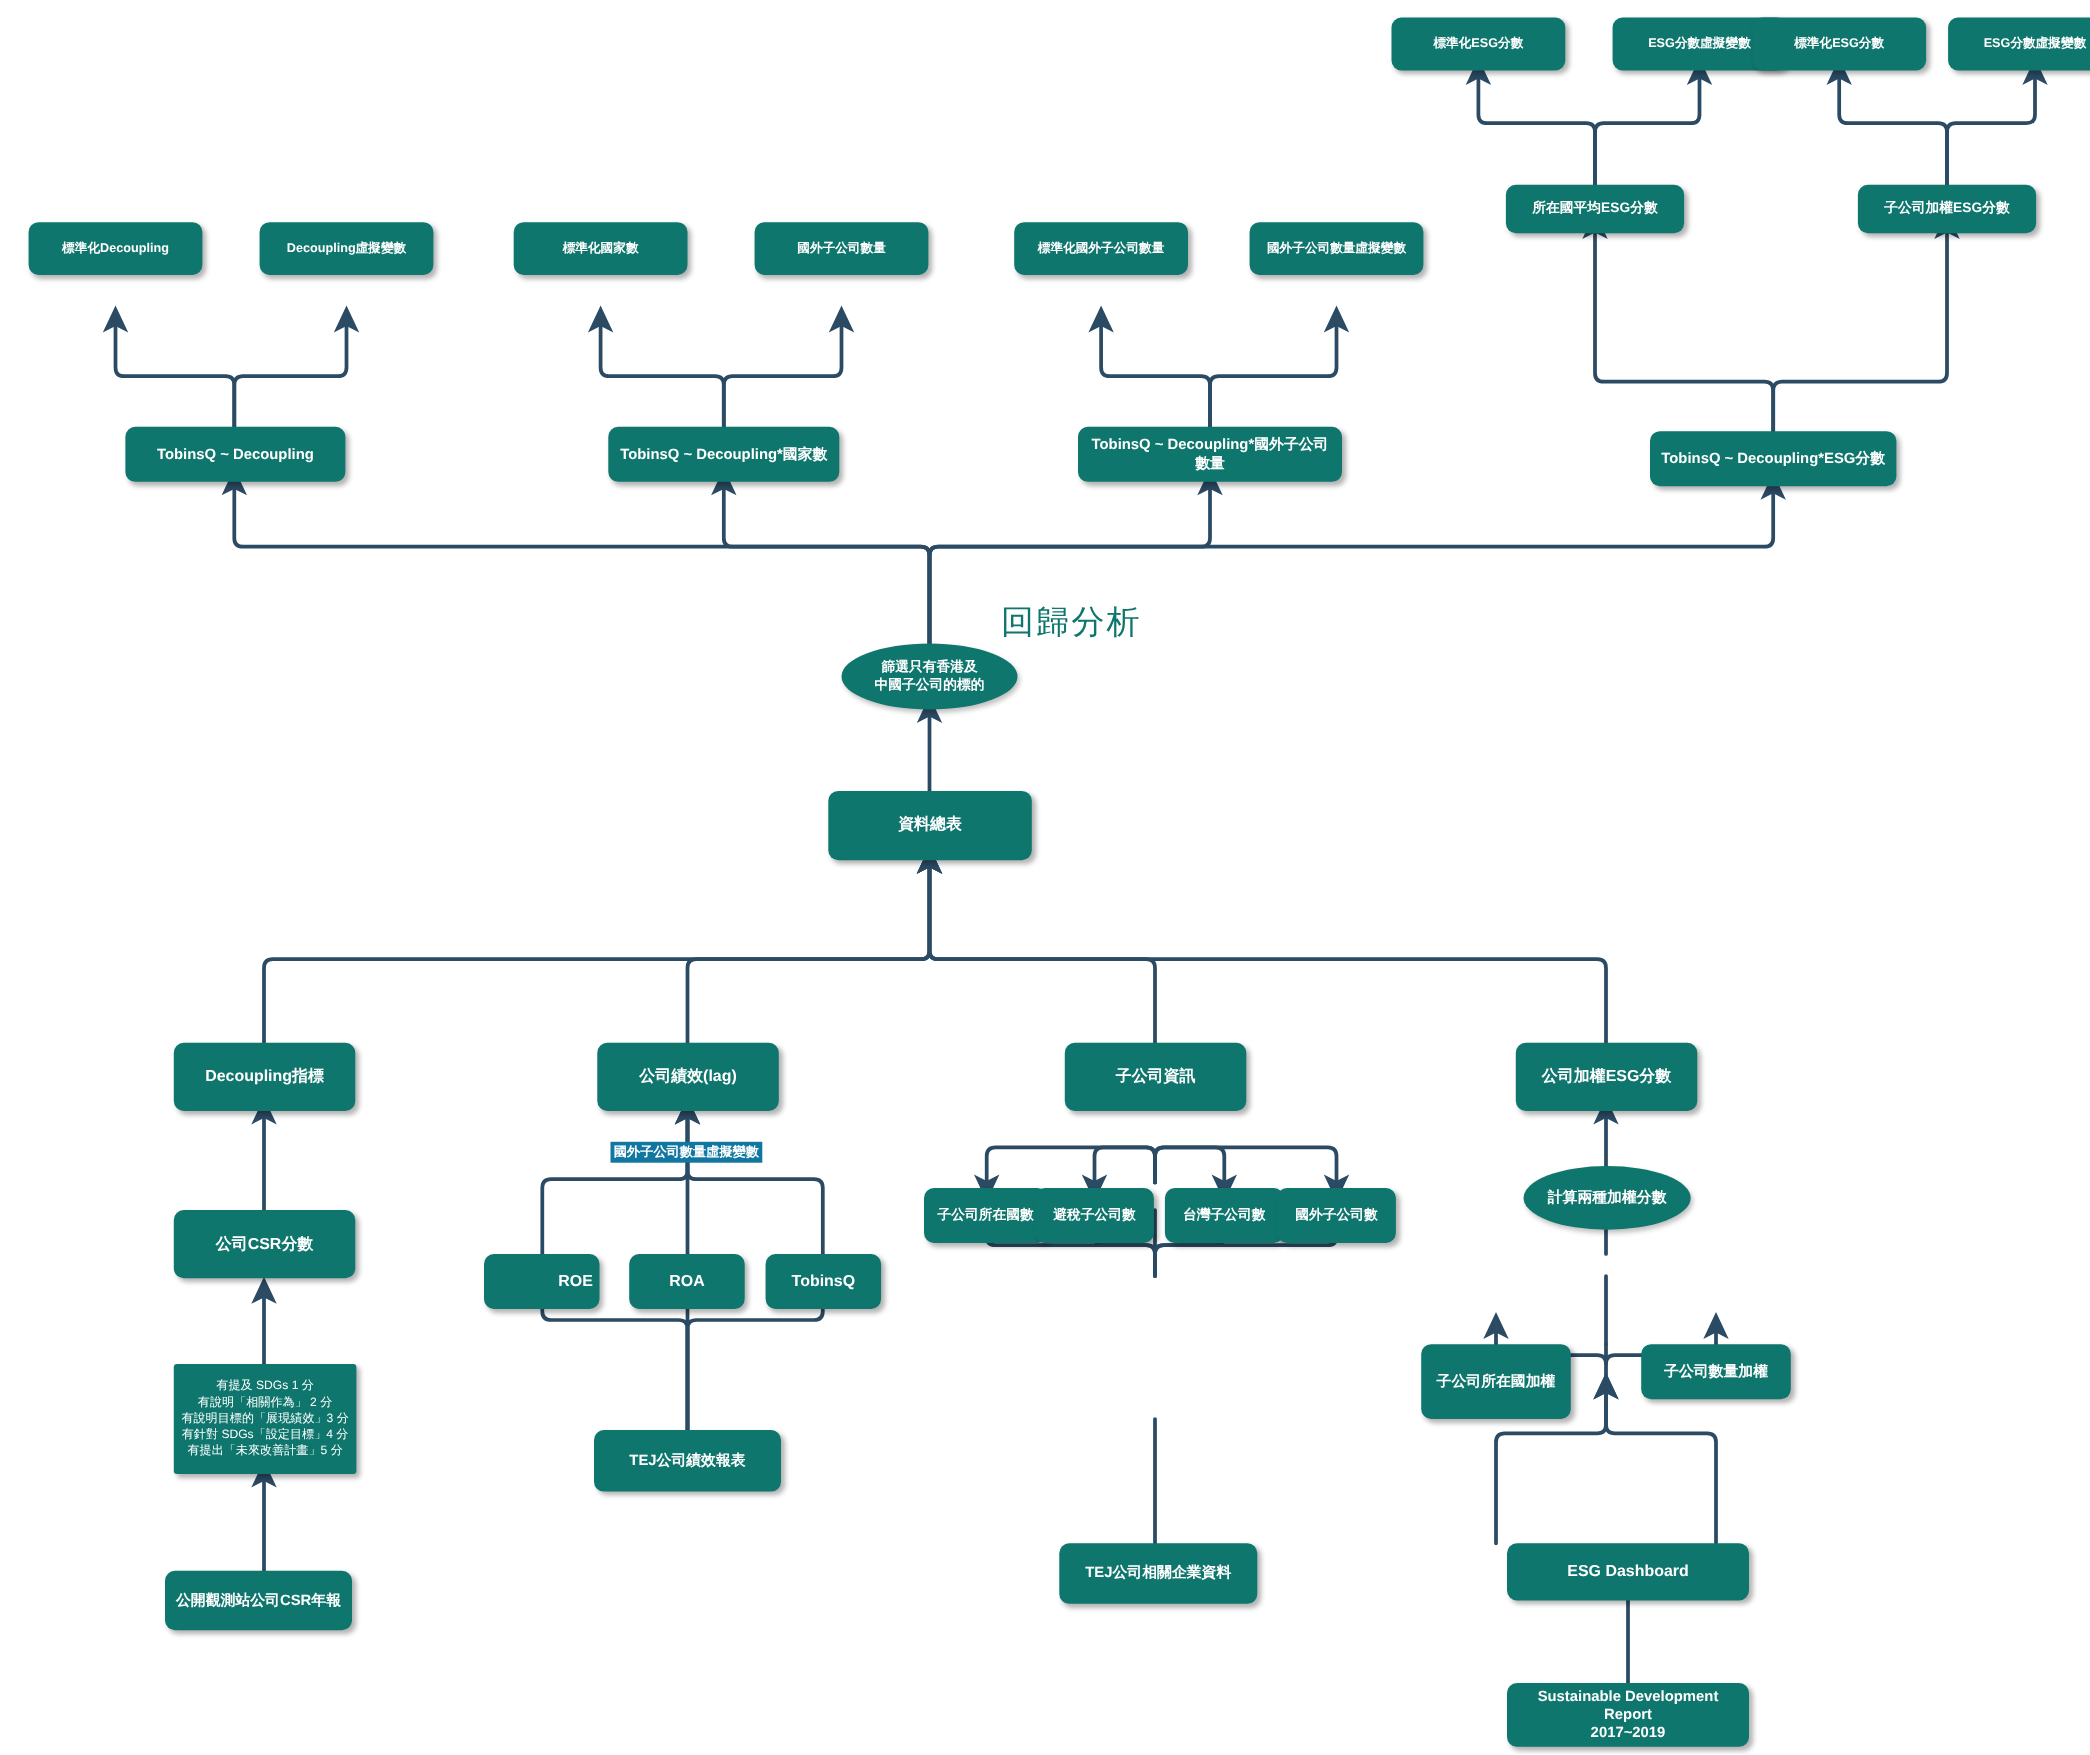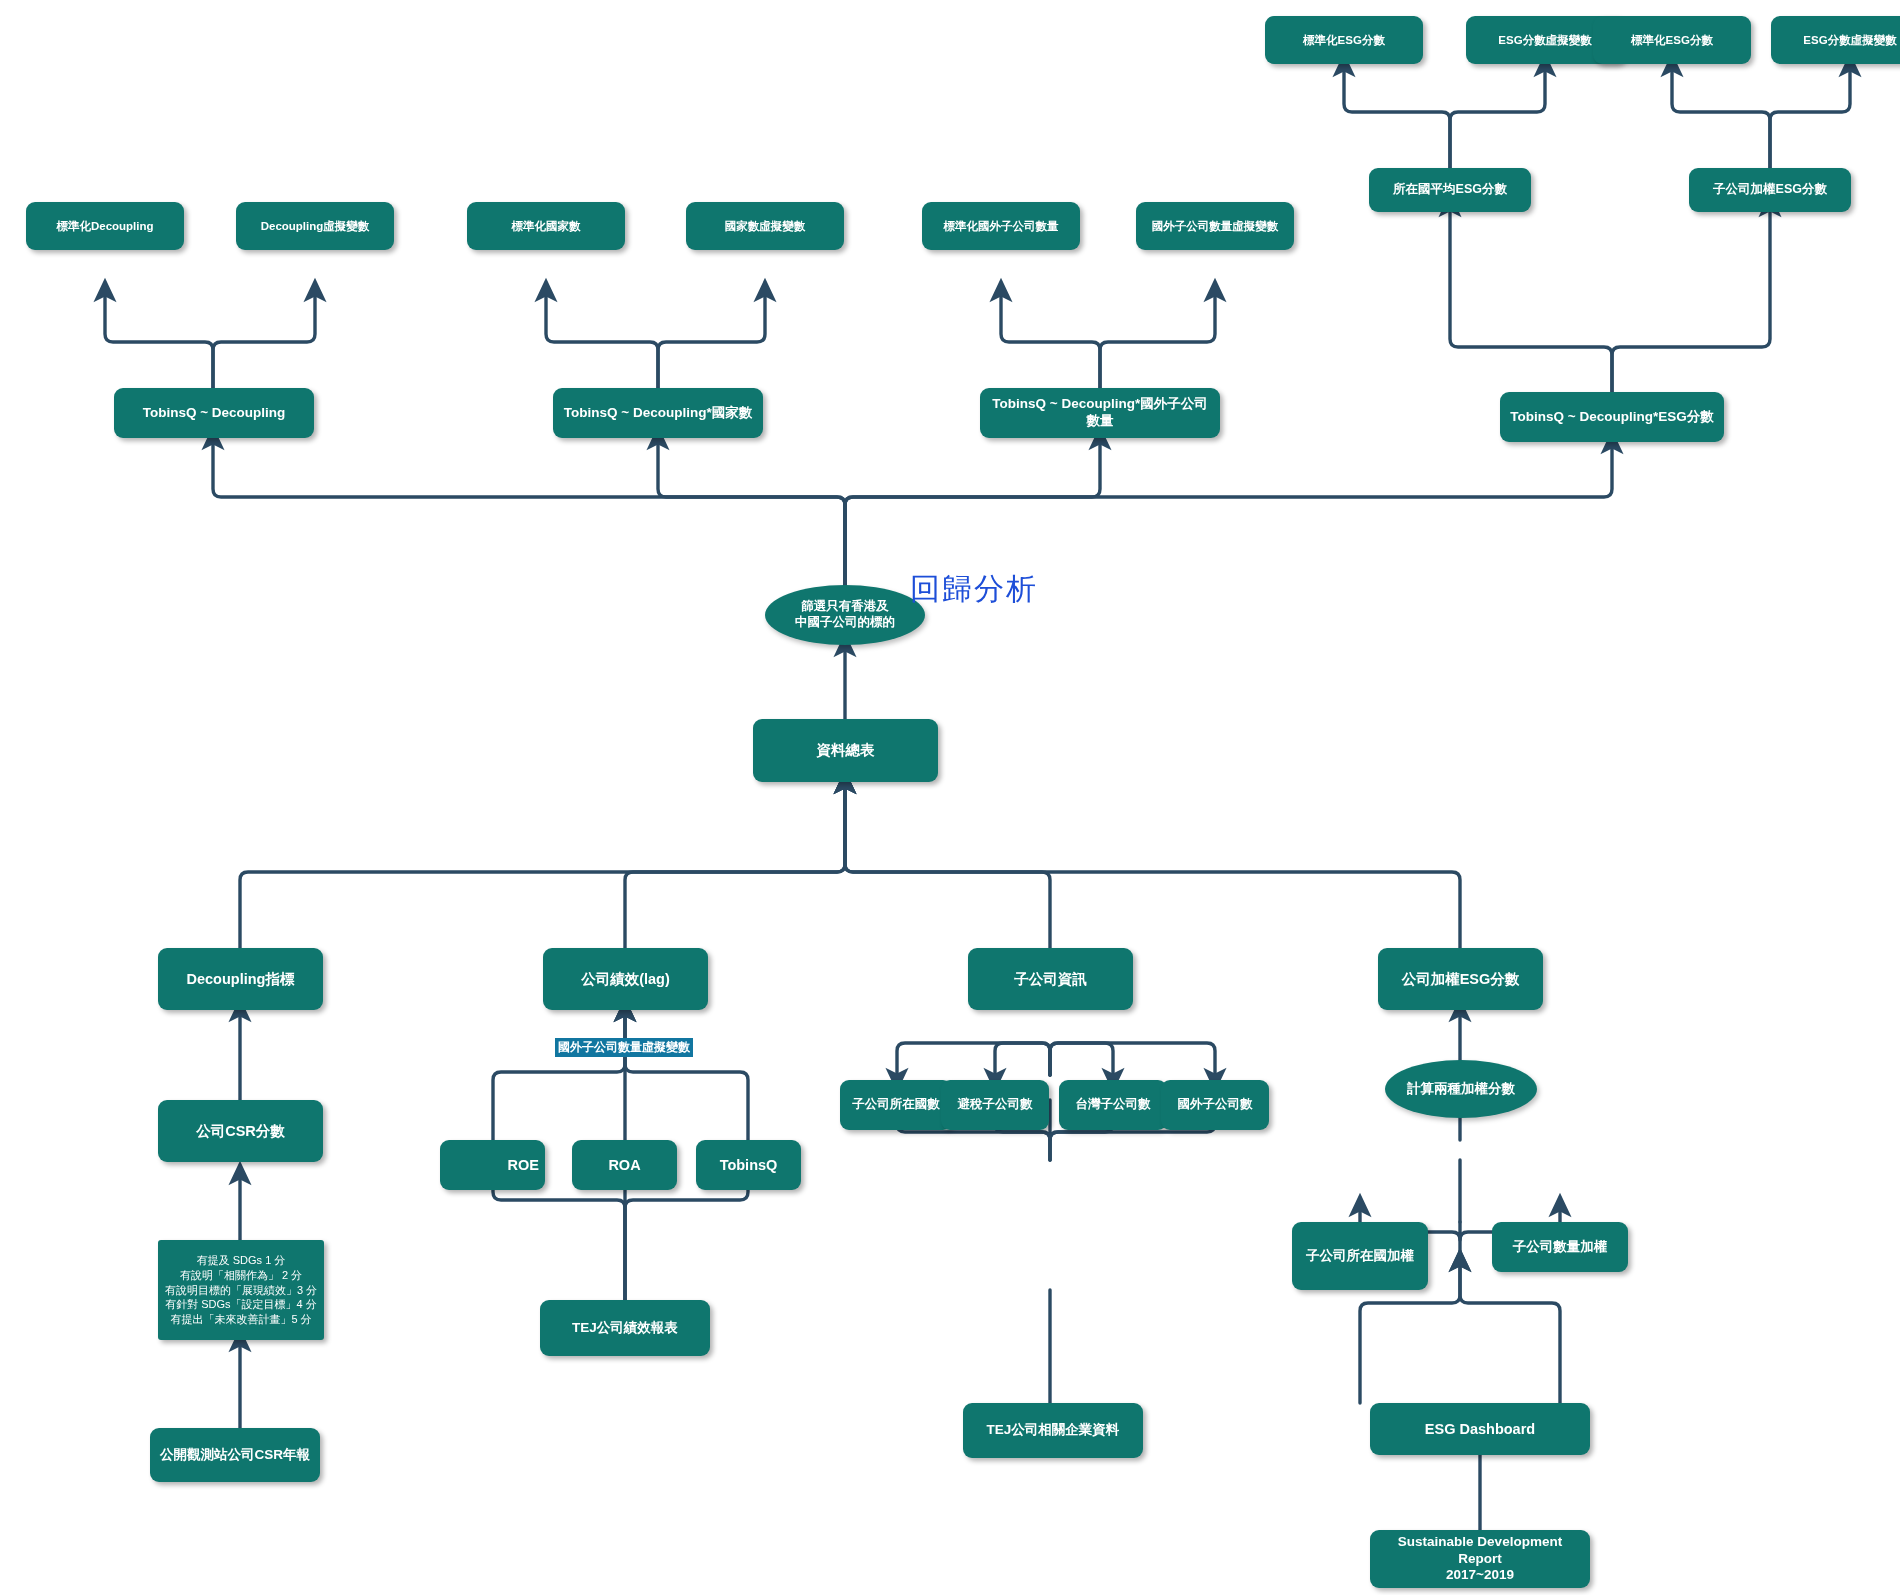--- a/index.html
+++ b/index.html
@@ -22,26 +22,25 @@
     z-index:3;
   }
   .node.ellipse{border-radius:50%;box-shadow:2px 3px 5px rgba(0,0,0,0.25);}
   .f11{font-size:11.5px;}
   .f12{font-size:12.5px;}
   .f13{font-size:13.5px;}
   .f14{font-size:14.5px;}
 
   .title-label{
     position:absolute;
-    color:#1d4ed8;
+    color:#0f766e;
     font-size:30px;
     font-weight:normal;
     letter-spacing:2px;
     z-index:4;
-    margin-top:24px;
   }
   .edge-label{
     position:absolute;
     color:#ffffff;
     background:#1176a0;
     font-size:12px;
     font-weight:bold;
     padding:1px 3px;
     white-space:nowrap;
     z-index:4;
@@ -141,21 +140,21 @@
   <div class="node f11" style="left:26px;top:202px;width:158px;height:48px;">
     <span>標準化Decoupling</span>
   </div>
   <div class="node f11" style="left:236px;top:202px;width:158px;height:48px;">
     <span>Decoupling虛擬變數</span>
   </div>
   <div class="node f11" style="left:467px;top:202px;width:158px;height:48px;">
     <span>標準化國家數</span>
   </div>
   <div class="node f11" style="left:686px;top:202px;width:158px;height:48px;">
-    <span>國家數虛擬變數</span>
+    <span>國外子公司數量</span>
   </div>
   <div class="node f11" style="left:922px;top:202px;width:158px;height:48px;">
     <span>標準化國外子公司數量</span>
   </div>
   <div class="node f11" style="left:1136px;top:202px;width:158px;height:48px;">
     <span>國外子公司數量虛擬變數</span>
   </div>
 
   <div class="node f11" style="left:1265px;top:16px;width:158px;height:48px;">
     <span>標準化ESG分數</span>

